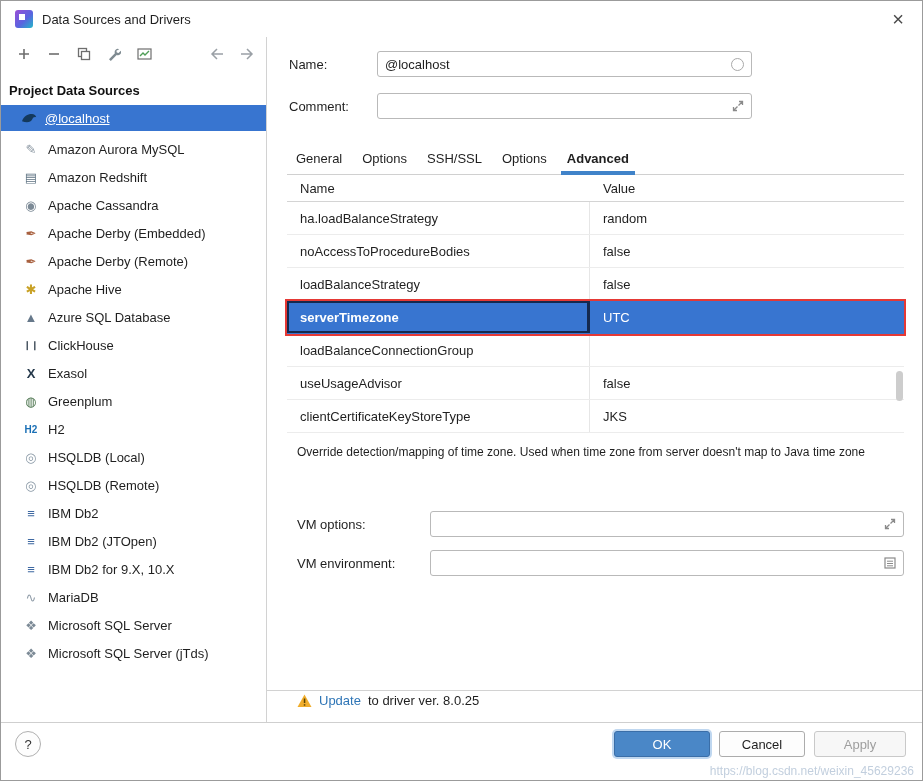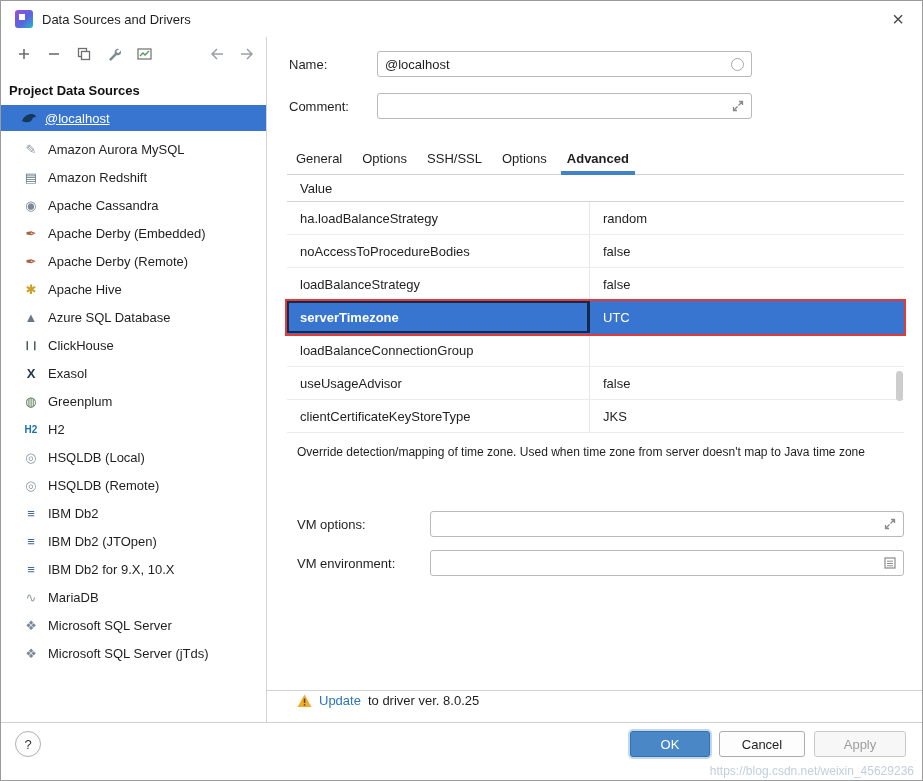--- a/index.html
+++ b/index.html
@@ -79,21 +79,21 @@
   
   .update-row { flex:0 0 auto; border-top:1px solid #d2d2d2; margin:0 -18px 0 -20px; padding:2px 18px 14px 30px; display:flex; align-items:center; gap:7px; }
   .update-link { color:#2e75b6; text-decoration:none; cursor:pointer; }
   .update-rest { color:#1f1f1f; }
 
   
   .footer { flex:0 0 58px; border-top:1px solid #cfcfcf; display:flex; align-items:flex-start; padding:8px 16px 0 14px; position:relative; background:#fff; }
   .help-btn { width:26px; height:26px; border:1px solid #b0b0b0; border-radius:50%; display:flex; align-items:center; justify-content:center; color:#333; cursor:pointer; background:#fdfdfd; }
   .btn-group { margin-left:auto; display:flex; gap:9px; }
   .btn { height:26px; border-radius:3px; border:1px solid #acacac; background:#fdfdfd; font:inherit; cursor:pointer; padding:0 12px; color:#1f1f1f; }
-  .btn.ok { width:80px; background:#4a87c7; border-color:#3a6ea8; color:#fff; box-shadow:0 0 0 2px rgba(128,176,226,.5); }
+  .btn.ok { width:96px; background:#4a87c7; border-color:#3a6ea8; color:#fff; box-shadow:0 0 0 2px rgba(128,176,226,.5); }
   .btn.cancel { width:86px; }
   .btn.apply { width:92px; color:#9e9e9e; background:#f7f7f7; border-color:#c9c9c9; cursor:default; }
 
   .watermark { position:absolute; right:8px; bottom:2px; font-size:12px; color:#c2cfde; pointer-events:none; }
 </style>
 </head>
 <body>
 
 <div class="window">
 
@@ -299,20 +299,21 @@
             <span>Options</span>
           </div>
 
           <div class="tab active">
             <span>Advanced</span>
           </div>
         </div>
 
       <div class="adv-table">
         <div class="thead">
+          <span class="th c-name">Name</span>
           <span class="th c-val">Value</span>
         </div>
         <div>
 
             <div class="trow">
               <span class="tcell c-name">ha.loadBalanceStrategy</span>
               <span class="tcell c-val">random</span>
             </div>
 
             <div class="trow">

